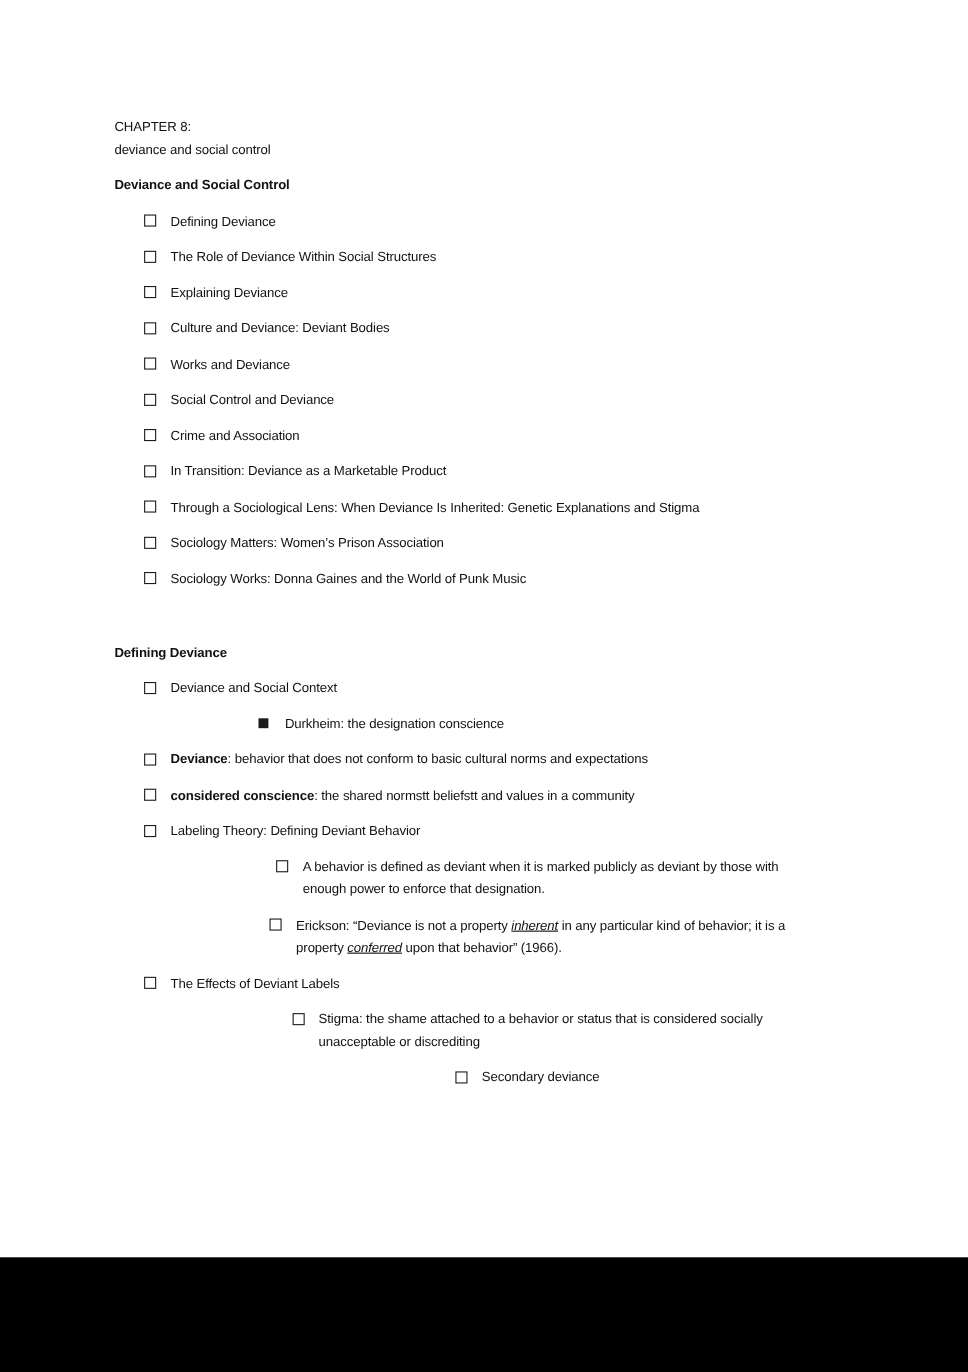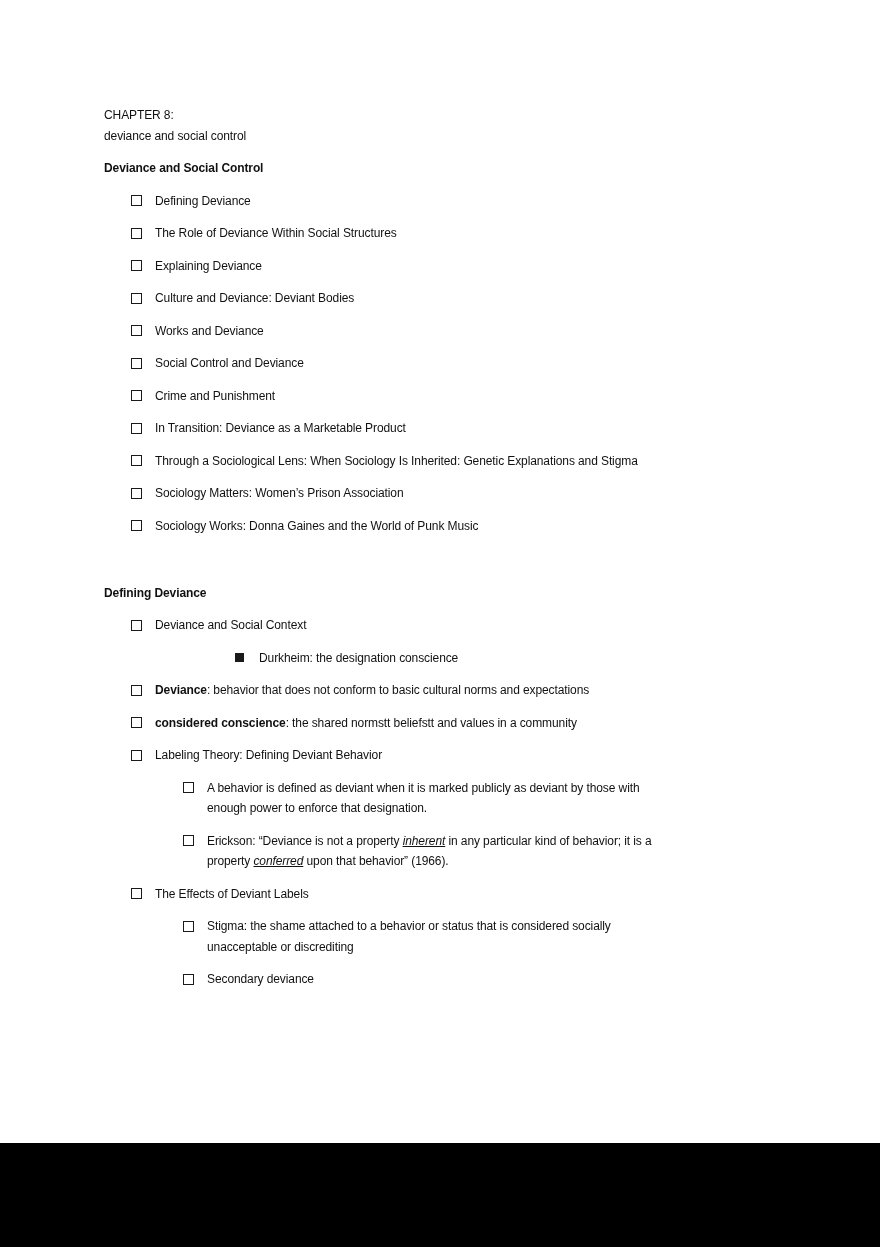--- a/index.html
+++ b/index.html
@@ -27,21 +27,21 @@
     margin-top: 12px;
     white-space: nowrap;
   }
   .heading.second { margin-top: 46.5px; }
   .row {
     display: flex;
     align-items: flex-start;
     margin-top: 12px;
   }
   .row.l1 { padding-left: 27px; }
-  .row.l2 { padding-left: 79px; }
+  .row.l2 { padding-left: 79px; justify-content: center; }
   .row.l3 { padding-left: 131px; }
   .cb {
     flex: 0 0 auto;
     width: 9px;
     height: 9px;
     border: 1.5px solid #1a1a1a;
     margin: 4.5px 13px 0 0;
     background: transparent;
   }
   .sq {
@@ -93,29 +93,29 @@
     <div class="row l1">
       <span class="cb"></span>
       <div class="t">Works and Deviance</div>
     </div>
     <div class="row l1">
       <span class="cb"></span>
       <div class="t">Social Control and Deviance</div>
     </div>
     <div class="row l1">
       <span class="cb"></span>
-      <div class="t">Crime and Punishment</div>
+      <div class="t">Crime and Association</div>
     </div>
     <div class="row l1">
       <span class="cb"></span>
       <div class="t">In Transition: Deviance as a Marketable Product</div>
     </div>
     <div class="row l1">
       <span class="cb"></span>
-      <div class="t">Through a Sociological Lens: When Sociology Is Inherited: Genetic Explanations and Stigma</div>
+      <div class="t">Through a Sociological Lens: When Deviance Is Inherited: Genetic Explanations and Stigma</div>
     </div>
     <div class="row l1">
       <span class="cb"></span>
       <div class="t">Sociology Matters: Women’s Prison Association</div>
     </div>
     <div class="row l1">
       <span class="cb"></span>
       <div class="t">Sociology Works: Donna Gaines and the World of Punk Music</div>
     </div>
 

